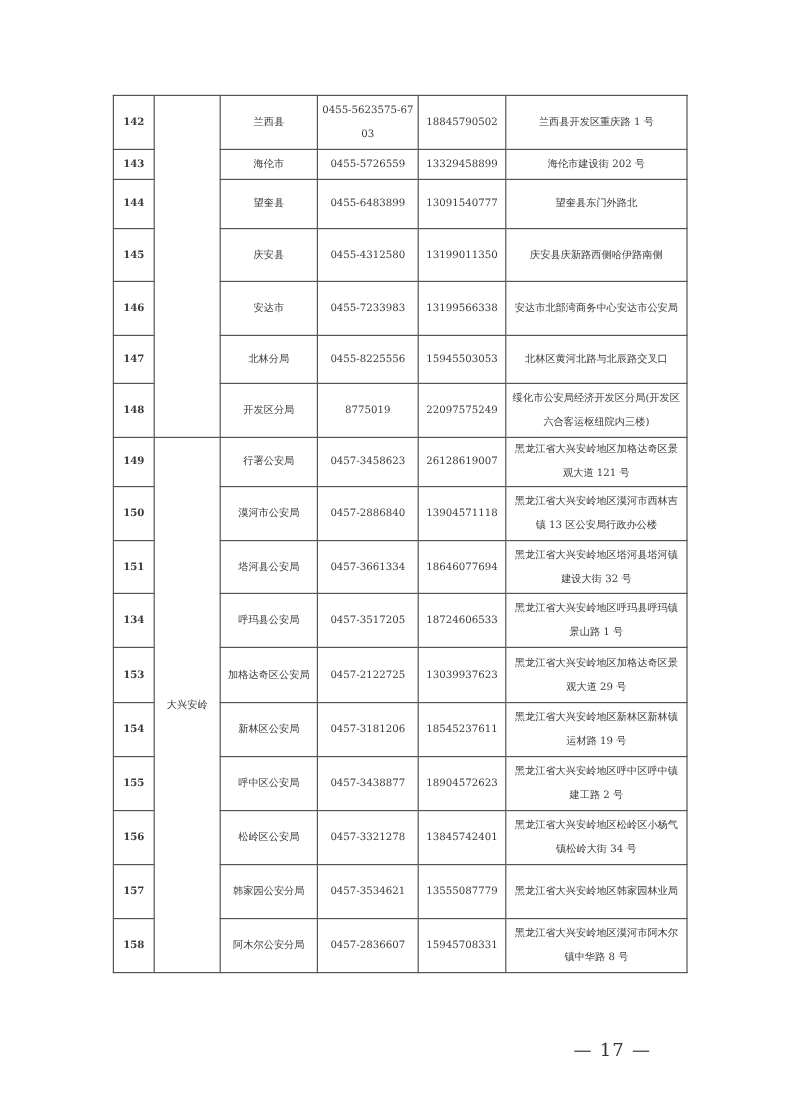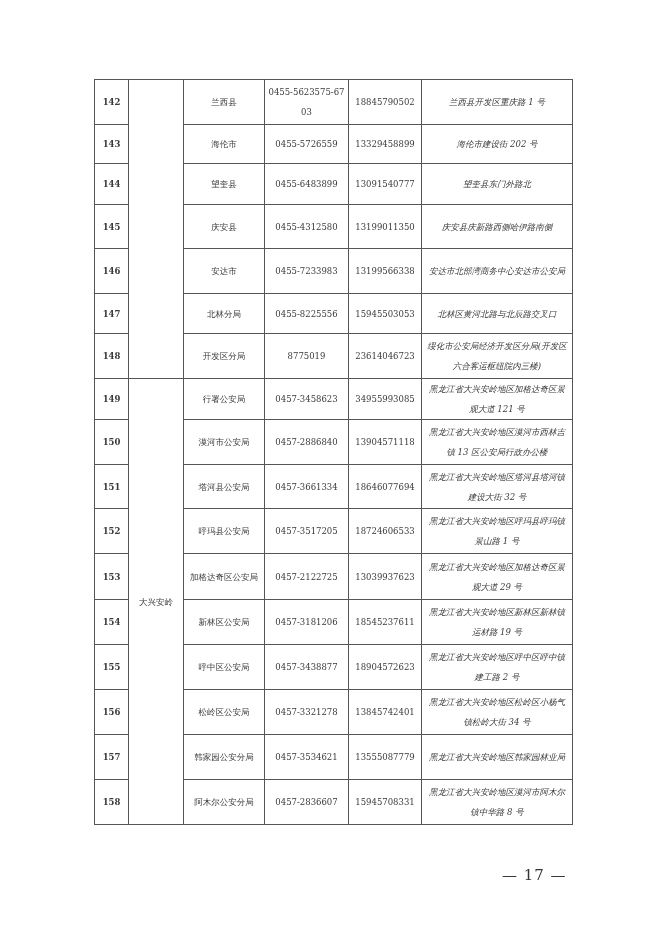--- a/index.html
+++ b/index.html
@@ -7,38 +7,38 @@
          font-family:"DejaVu Serif","Liberation Serif",serif; color:#333; }
   table.contacts { position:absolute; left:94px; top:79px; border-collapse:collapse;
          table-layout:fixed; width:473px; }
   table.contacts td { border:1px solid #555; text-align:center; vertical-align:middle;
          font-size:8.5px; line-height:20px; padding:0 3px; color:#3a3a3a; word-break:break-all; }
   td.c-no { width:27px;font-weight:bold; }
   td.c-region { width:48px; }
   td.c-name { width:74px; }
   td.c-tel { width:77px; }
   td.c-mobile { width:66px; }
-  td.c-addr { width:144px;font-style:italic; }
+  td.c-addr { width:144px; }
   .page-num { position:absolute; left:478px; top:866px; font-size:15px; color:#333;
-         letter-spacing:1px; font-family:"DejaVu Serif",serif;margin-left:24px; }
+         letter-spacing:1px; font-family:"DejaVu Serif",serif; }
 </style>
 </head>
 <body>
 
 <table class="contacts">
   <tbody id="tbody">
       <tr style="height: 45px;">
         <td class="c-no">142</td>
         <td class="c-region" rowspan="7"></td>
         <td class="c-name">兰西县</td>
         <td class="c-tel">0455-5623575-6703</td>
         <td class="c-mobile">18845790502</td>
         <td class="c-addr">兰西县开发区重庆路 1 号</td>
       </tr>
-      <tr style="height: 39px;">
+      <tr style="height: 25px;">
         <td class="c-no">143</td>
         <td class="c-name">海伦市</td>
         <td class="c-tel">0455-5726559</td>
         <td class="c-mobile">13329458899</td>
         <td class="c-addr">海伦市建设街 202 号</td>
       </tr>
       <tr style="height: 41px;">
         <td class="c-no">144</td>
         <td class="c-name">望奎县</td>
         <td class="c-tel">0455-6483899</td>
@@ -63,47 +63,47 @@
         <td class="c-no">147</td>
         <td class="c-name">北林分局</td>
         <td class="c-tel">0455-8225556</td>
         <td class="c-mobile">15945503053</td>
         <td class="c-addr">北林区黄河北路与北辰路交叉口</td>
       </tr>
       <tr style="height: 45px;">
         <td class="c-no">148</td>
         <td class="c-name">开发区分局</td>
         <td class="c-tel">8775019</td>
-        <td class="c-mobile">23614046723</td>
+        <td class="c-mobile">22097575249</td>
         <td class="c-addr">绥化市公安局经济开发区分局(开发区六合客运枢纽院内三楼)</td>
       </tr>
       <tr style="height: 41px;">
         <td class="c-no">149</td>
         <td class="c-region" rowspan="10">大兴安岭</td>
         <td class="c-name">行署公安局</td>
         <td class="c-tel">0457-3458623</td>
-        <td class="c-mobile">34955993085</td>
+        <td class="c-mobile">26128619007</td>
         <td class="c-addr">黑龙江省大兴安岭地区加格达奇区景观大道 121 号</td>
       </tr>
       <tr style="height: 45px;">
         <td class="c-no">150</td>
         <td class="c-name">漠河市公安局</td>
         <td class="c-tel">0457-2886840</td>
         <td class="c-mobile">13904571118</td>
         <td class="c-addr">黑龙江省大兴安岭地区漠河市西林吉镇 13 区公安局行政办公楼</td>
       </tr>
       <tr style="height: 44px;">
         <td class="c-no">151</td>
         <td class="c-name">塔河县公安局</td>
         <td class="c-tel">0457-3661334</td>
         <td class="c-mobile">18646077694</td>
         <td class="c-addr">黑龙江省大兴安岭地区塔河县塔河镇建设大街 32 号</td>
       </tr>
       <tr style="height: 45px;">
-        <td class="c-no">152</td>
+        <td class="c-no">134</td>
         <td class="c-name">呼玛县公安局</td>
         <td class="c-tel">0457-3517205</td>
         <td class="c-mobile">18724606533</td>
         <td class="c-addr">黑龙江省大兴安岭地区呼玛县呼玛镇景山路 1 号</td>
       </tr>
       <tr style="height: 46px;">
         <td class="c-no">153</td>
         <td class="c-name">加格达奇区公安局</td>
         <td class="c-tel">0457-2122725</td>
         <td class="c-mobile">13039937623</td>

